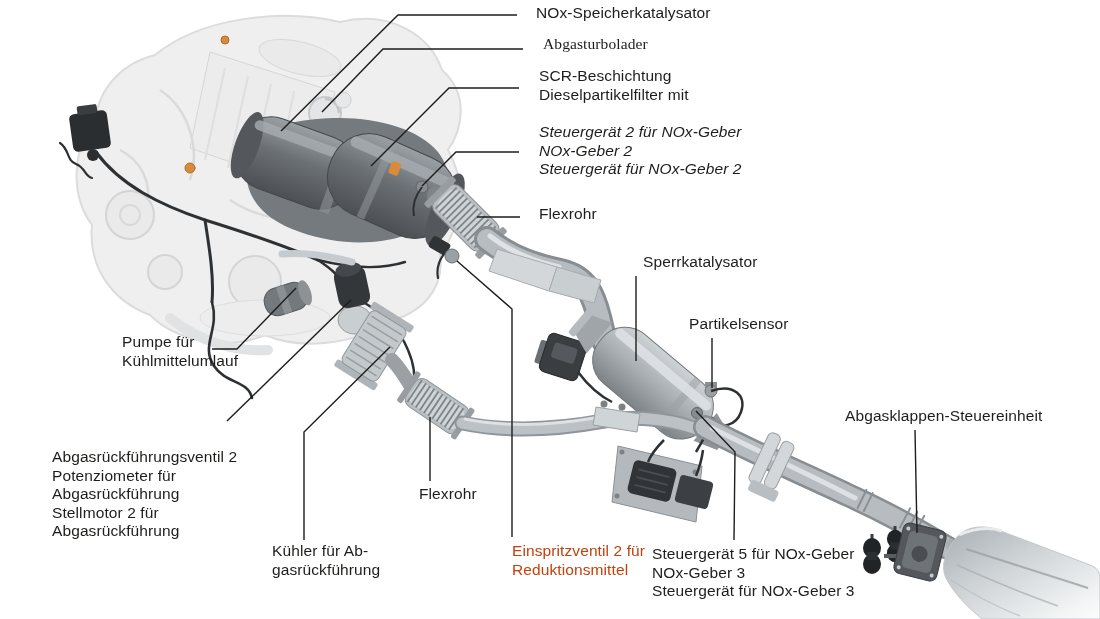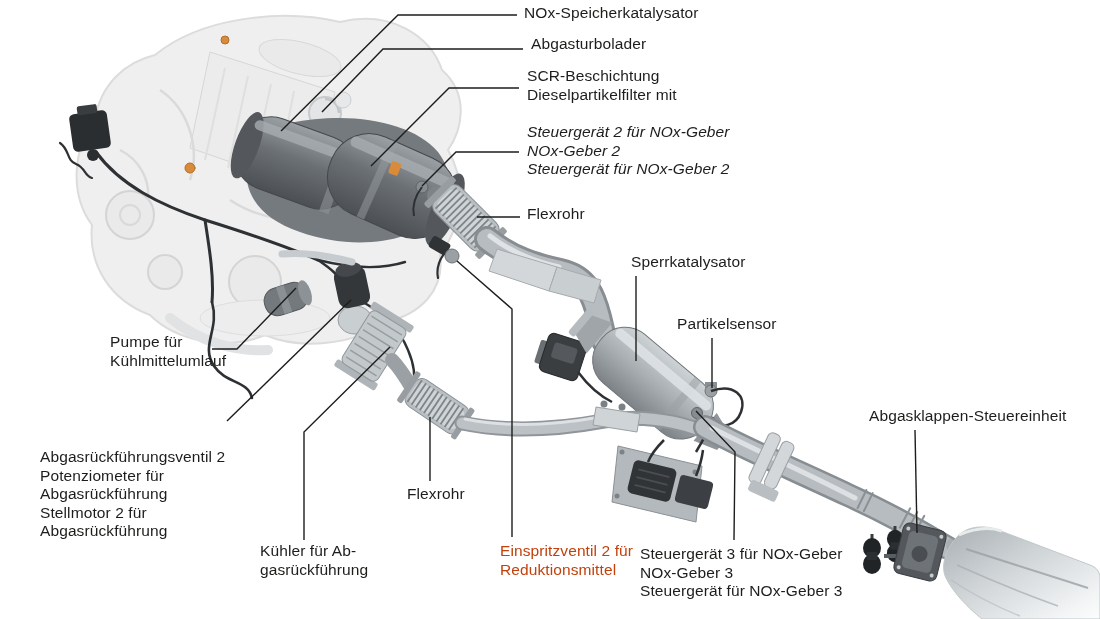--- a/index.html
+++ b/index.html
@@ -1,20 +1,20 @@
 <!DOCTYPE html>
 <html><head>
 <meta charset="utf-8">
 <style>
   html,body{margin:0;padding:0;background:#fff;}
   body{width:1100px;height:619px;position:relative;overflow:hidden;
        font-family:"Liberation Sans","DejaVu Sans",sans-serif;}
   #stage{position:absolute;left:0;top:0;width:1100px;height:619px;background:#fff;}
   #art{position:absolute;left:0;top:0;}
-  #labels{position:absolute;left:0;top:0;width:980px;height:619px;pointer-events:none;}
+  #labels{position:absolute;left:12px;top:0;width:980px;height:619px;pointer-events:none;}
   .lbl{position:absolute;font-size:15.5px;line-height:18.6px;letter-spacing:.1px;white-space:nowrap;}
 </style>
 </head>
 <body>
 
 <div id="stage" style="background: rgb(255, 255, 255);">
 <svg id="art" width="1100" height="619" viewBox="0 0 1100 619" xmlns="http://www.w3.org/2000/svg">
   <defs>
     <linearGradient id="canGrad" x1="0" y1="0" x2="0" y2="1">
       <stop offset="0" stop-color="#9aa0a4"></stop>
@@ -290,21 +290,21 @@
         <polyline points="457,261 512,309 512,537" fill="none" stroke="#1d1d1b" stroke-width="1.4"></polyline>
         <polyline points="696,411 735,452 734,540" fill="none" stroke="#1d1d1b" stroke-width="1.4"></polyline>
         <polyline points="915,430 917,533" fill="none" stroke="#1d1d1b" stroke-width="1.4"></polyline>
       </g>
 </svg>
 
 <div id="labels">
       <div class="lbl" style="left: 524px; top: 4px; color: rgb(29, 29, 27);">
         <div>NOx-Speicherkatalysator</div>
       </div>
-      <div class="lbl" style="left: 531px; top: 35px; color: rgb(29, 29, 27);">
+      <div class="lbl" style="left: 531px; top: 35px; color: rgb(29, 29, 27); font-family: Liberation Serif, serif;">
         <div>Abgasturbolader</div>
       </div>
       <div class="lbl" style="left: 527px; top: 67px; color: rgb(29, 29, 27);">
         <div>SCR-Beschichtung</div>
         <div>Dieselpartikelfilter mit</div>
       </div>
       <div class="lbl" style="left: 527px; top: 123px; color: rgb(29, 29, 27); font-style: italic;">
         <div>Steuergerät 2 für NOx-Geber</div>
         <div>NOx-Geber 2</div>
         <div>Steuergerät für NOx-Geber 2</div>
@@ -334,21 +334,21 @@
         <div>gasrückführung</div>
       </div>
       <div class="lbl" style="left: 407px; top: 485px; color: rgb(29, 29, 27);">
         <div>Flexrohr</div>
       </div>
       <div class="lbl" style="left: 468px; top: 542px; color: #c2410c; margin-left: 32px;">
         <div>Einspritzventil 2 für</div>
         <div>Reduktionsmittel</div>
       </div>
       <div class="lbl" style="left: 640px; top: 545px; color: rgb(29, 29, 27);">
-        <div>Steuergerät 3 für NOx-Geber</div>
+        <div>Steuergerät 5 für NOx-Geber</div>
         <div>NOx-Geber 3</div>
         <div>Steuergerät für NOx-Geber 3</div>
       </div>
-      <div class="lbl" style="left: 833px; top: 407px; color: rgb(29, 29, 27); margin-left: 36px;">
+      <div class="lbl" style="left: 833px; top: 407px; color: rgb(29, 29, 27);">
         <div>Abgasklappen-Steuereinheit</div>
       </div>
     </div>
 </div>
 
 </body></html>

